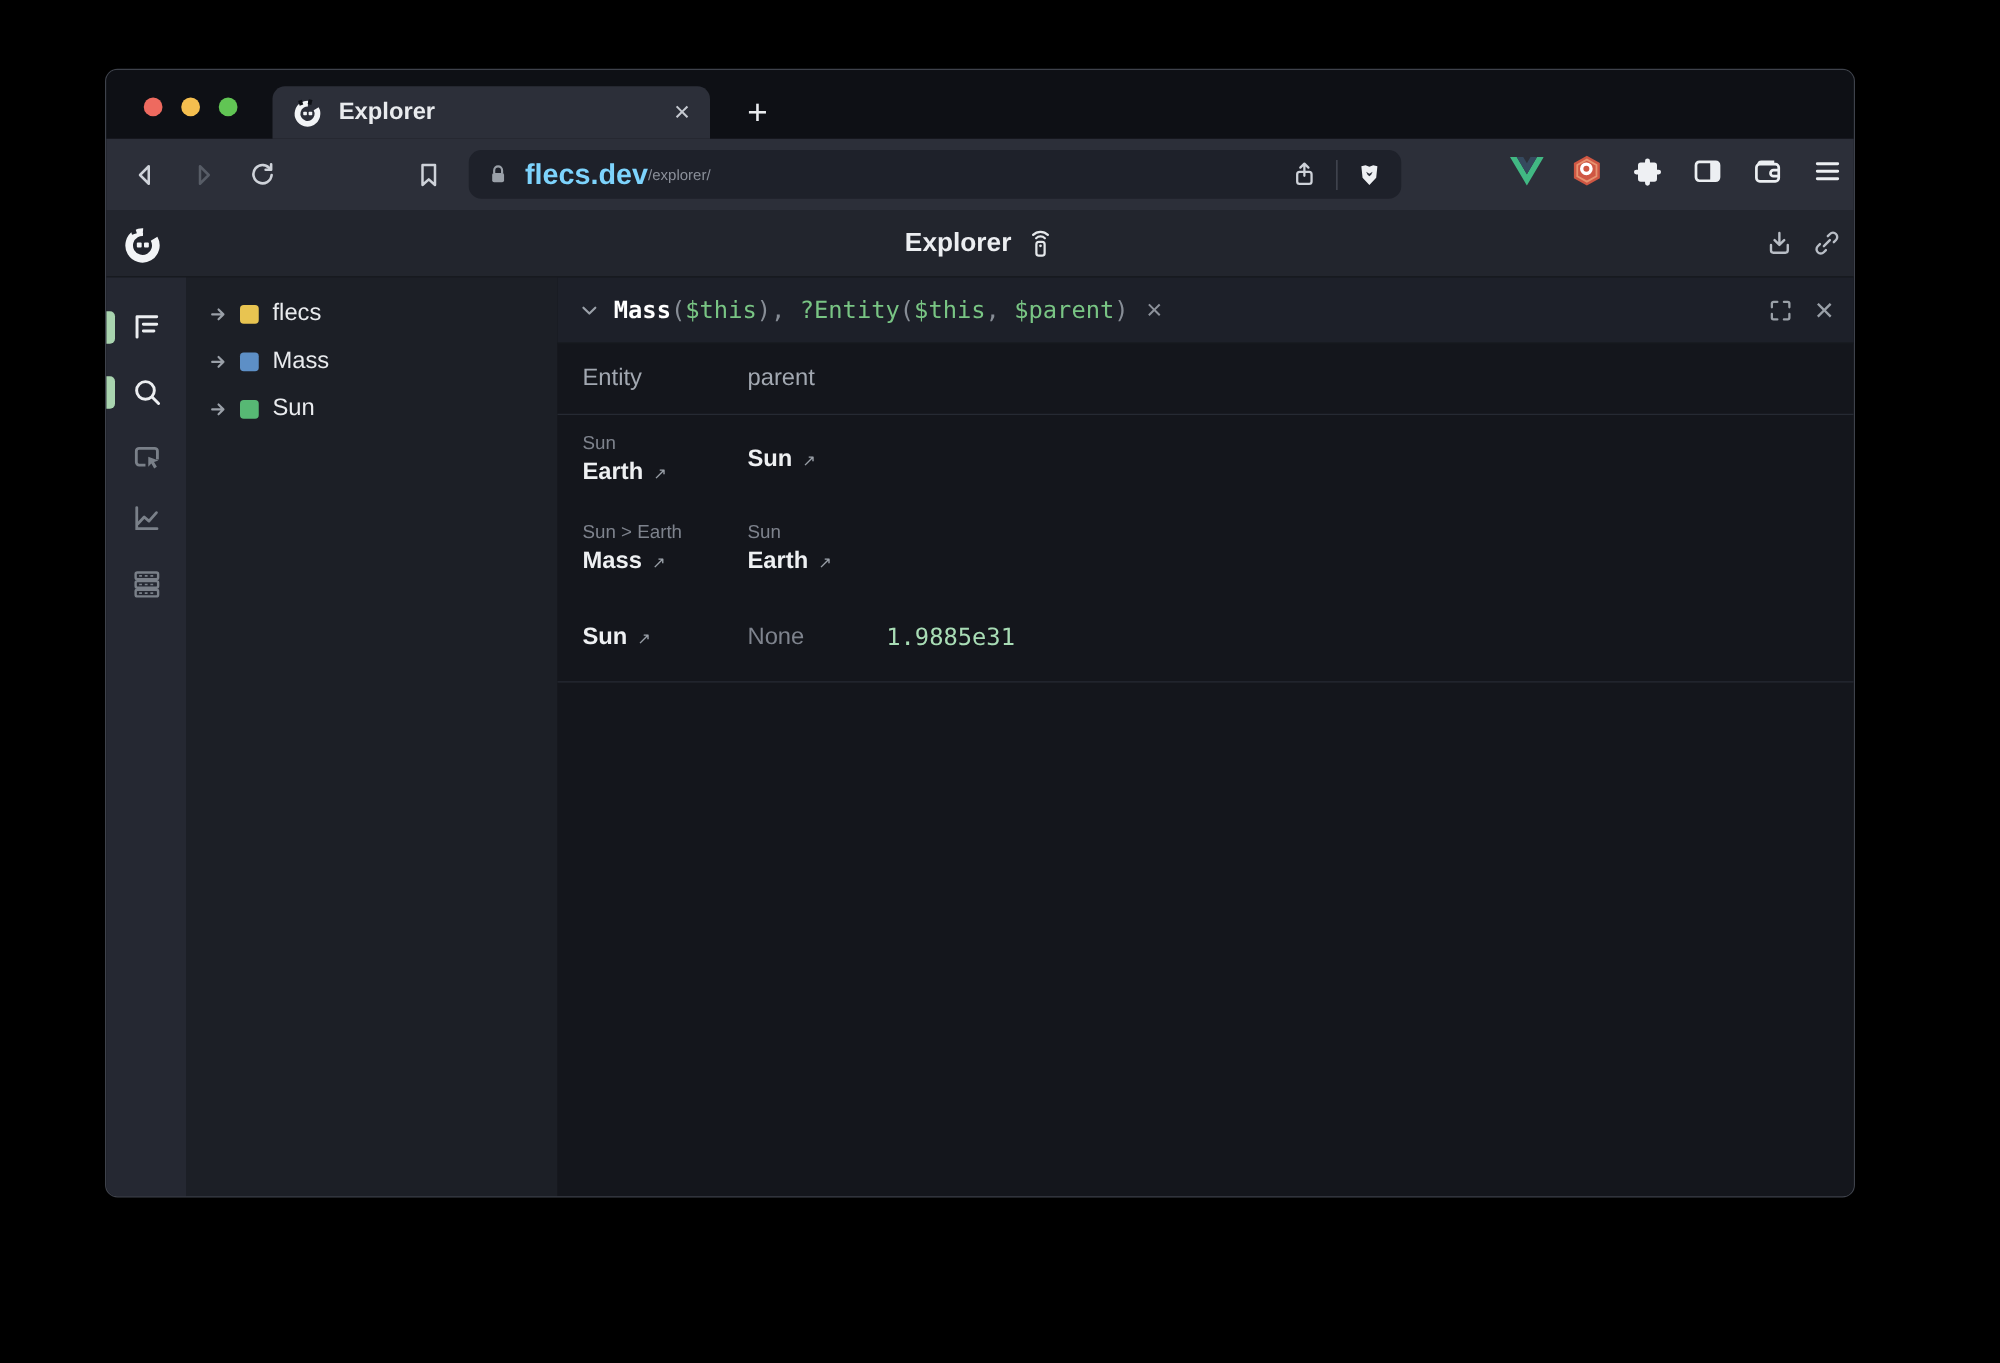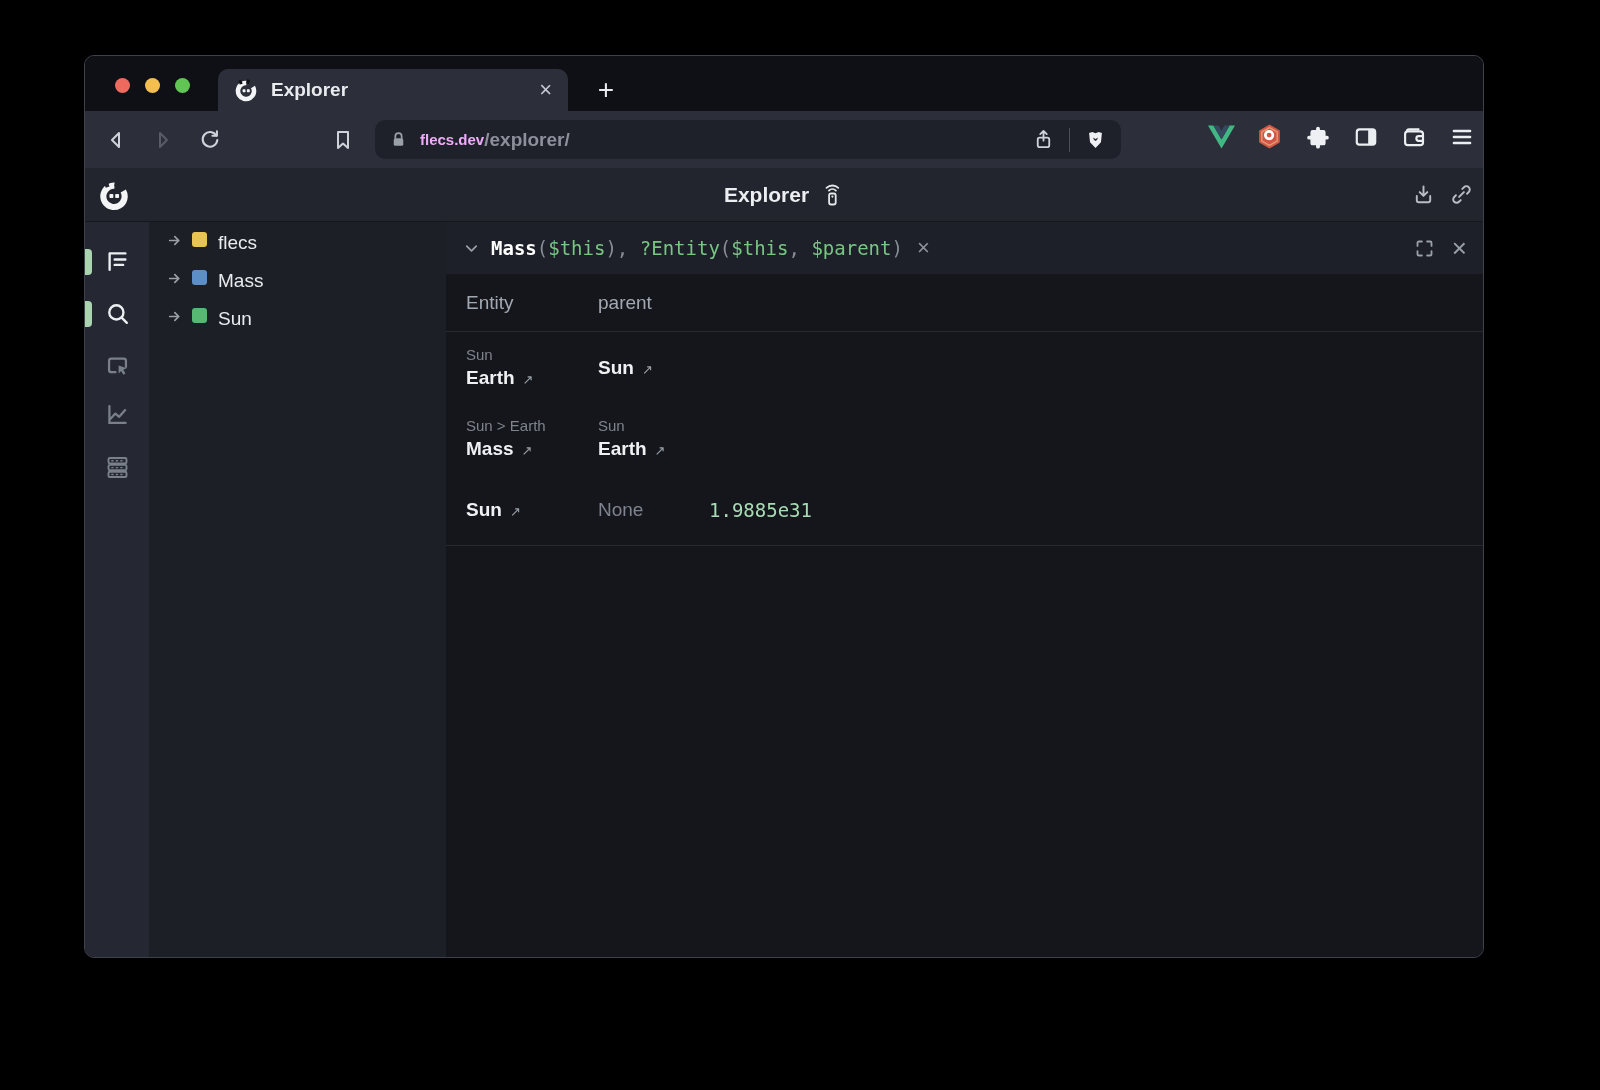--- a/index.html
+++ b/index.html
@@ -24,22 +24,22 @@
     font-size:28px; font-weight:300; display:flex; align-items:center; justify-content:center; }
 
   
   .toolbar { height:57px; background:#2c2f39; position:relative; flex:none; }
   .tbtn { position:absolute; top:11px; width:36px; height:36px; display:flex; align-items:center; justify-content:center; color:#ced2d9; }
   .tbtn svg { width:24px; height:24px; }
   .tbtn.disabled { color:#575c66; }
   .urlbar { position:absolute; left:290px; top:9px; width:746px; height:39px; background:#1e212a;
     border-radius:10px; display:flex; align-items:center; padding:0 14px; }
   .urlbar .lock { color:#9aa0a8; margin-right:12px; display:flex; }
-  .url-domain { color:#f0abfc; font-size:15px; font-weight:600; }
-  .url-path { color:#8b909a; font-size:19px; font-weight:700; }
+  .url-domain { color:#7dd3fc; font-size:23px; font-weight:600; }
+  .url-path { color:#8b909a; font-size:12px; font-weight:400; }
   .url-spacer { flex:1; }
   .url-divider { width:1px; height:24px; background:#4a4e58; margin:0 14px; }
   .url-icon { color:#ced2d9; display:flex; }
   .ext-row { position:absolute; right:8px; top:12px; display:flex; gap:21px; align-items:center; }
   .ext { width:27px; height:27px; display:flex; align-items:center; justify-content:center; color:#eceff2; }
 
   
   .pageheader { height:54px; background:#22252d; position:relative; flex:none; border-bottom:1px solid #15171b; }
   .ph-logo { position:absolute; left:13px; top:11px; width:32px; height:32px; }
   .ph-title-wrap { position:absolute; left:50%; top:0; height:53px; transform:translateX(-50%);
@@ -50,21 +50,21 @@
 
   
   .content { flex:1; display:flex; position:relative; min-height:0; }
   .pill { position:absolute; left:0; width:7px; height:26px; background:#a9d4af; border-radius:0 4px 4px 0; z-index:3; }
   .rail { width:64px; background:#252832; position:relative; flex:none; }
   .rail-btn { position:absolute; left:19px; width:27px; height:27px; color:#7a8089; }
   .rail-btn.active { color:#eceef1; }
   .rail-btn svg { width:27px; height:27px; }
 
   .treepanel { width:297px; background:#1c1f26; flex:none; padding-top:10px; }
-  .tree-item { height:38px; display:flex; align-items:flex-start; padding-left:17px; }
+  .tree-item { height:38px; display:flex; align-items:center; padding-left:17px; }
   .tree-arrow { color:#9aa0a8; display:flex; margin-right:9px; }
   .swatch { width:15px; height:15px; border-radius:3px; margin-right:11px; flex:none; }
   .tree-label { color:#e9ebee; font-size:19px; }
 
   .main { flex:1; background:#14161c; display:flex; flex-direction:column; min-width:0; }
   .queryheader { height:53px; background:#1d2029; border-bottom:1px solid #15171b;
     display:flex; align-items:center; padding:0 16px; flex:none; }
   .qh-chevron { color:#9aa0a8; display:flex; margin-right:10px; }
   .query { font-family:"DejaVu Sans Mono", monospace; font-size:19px; display:flex; }
   .query span { white-space:pre; }

